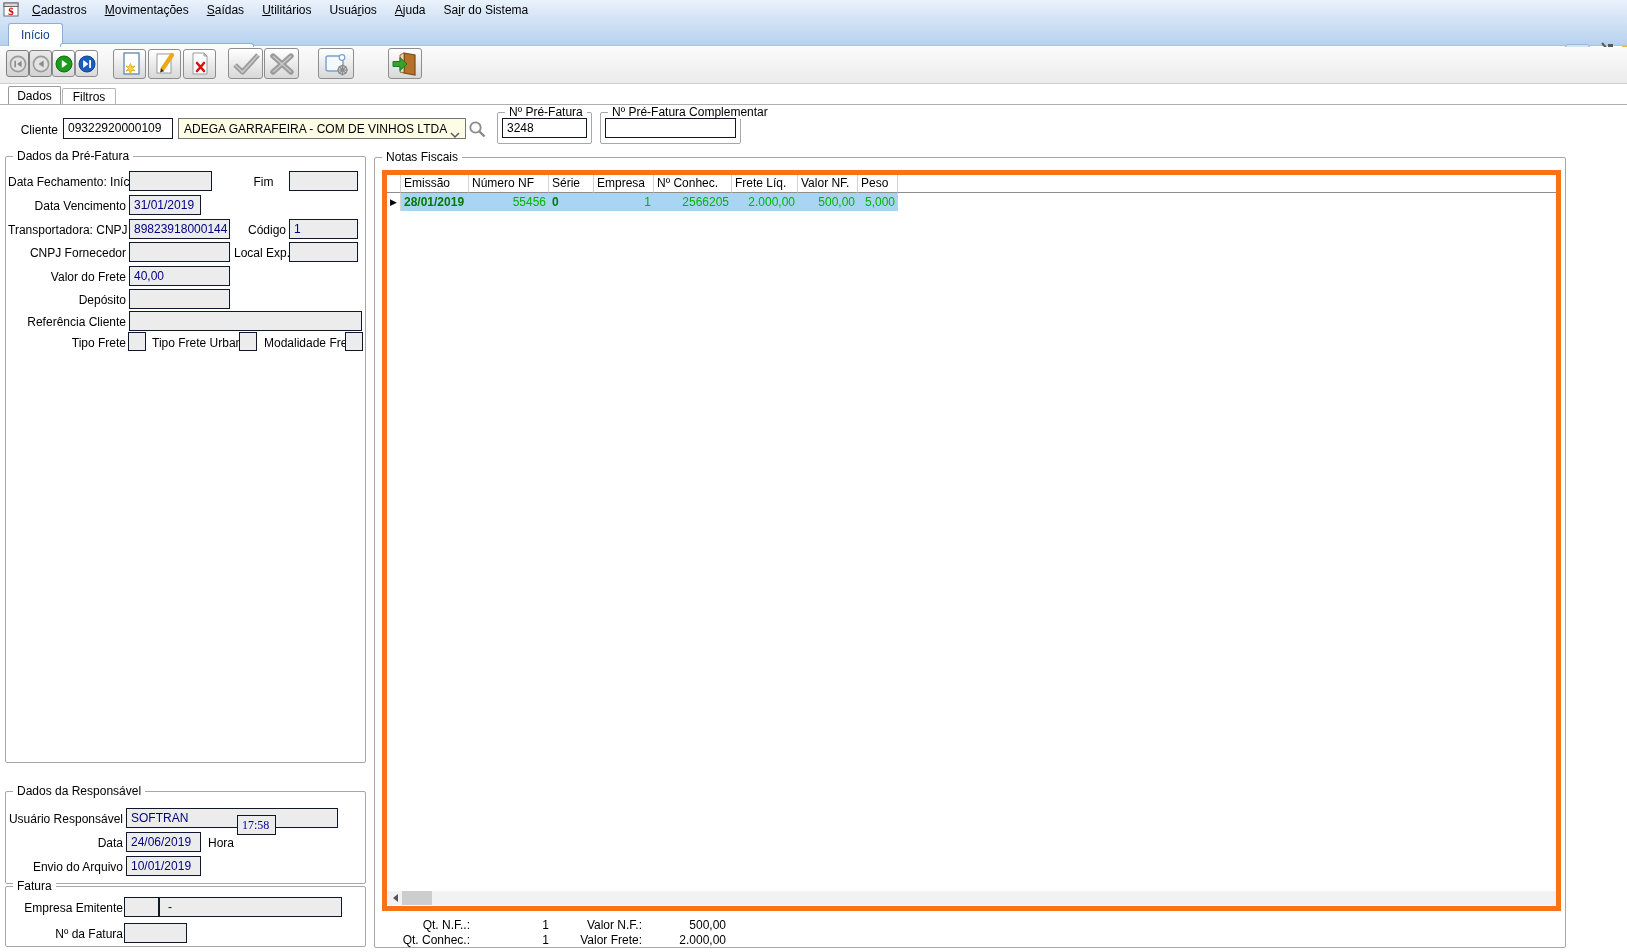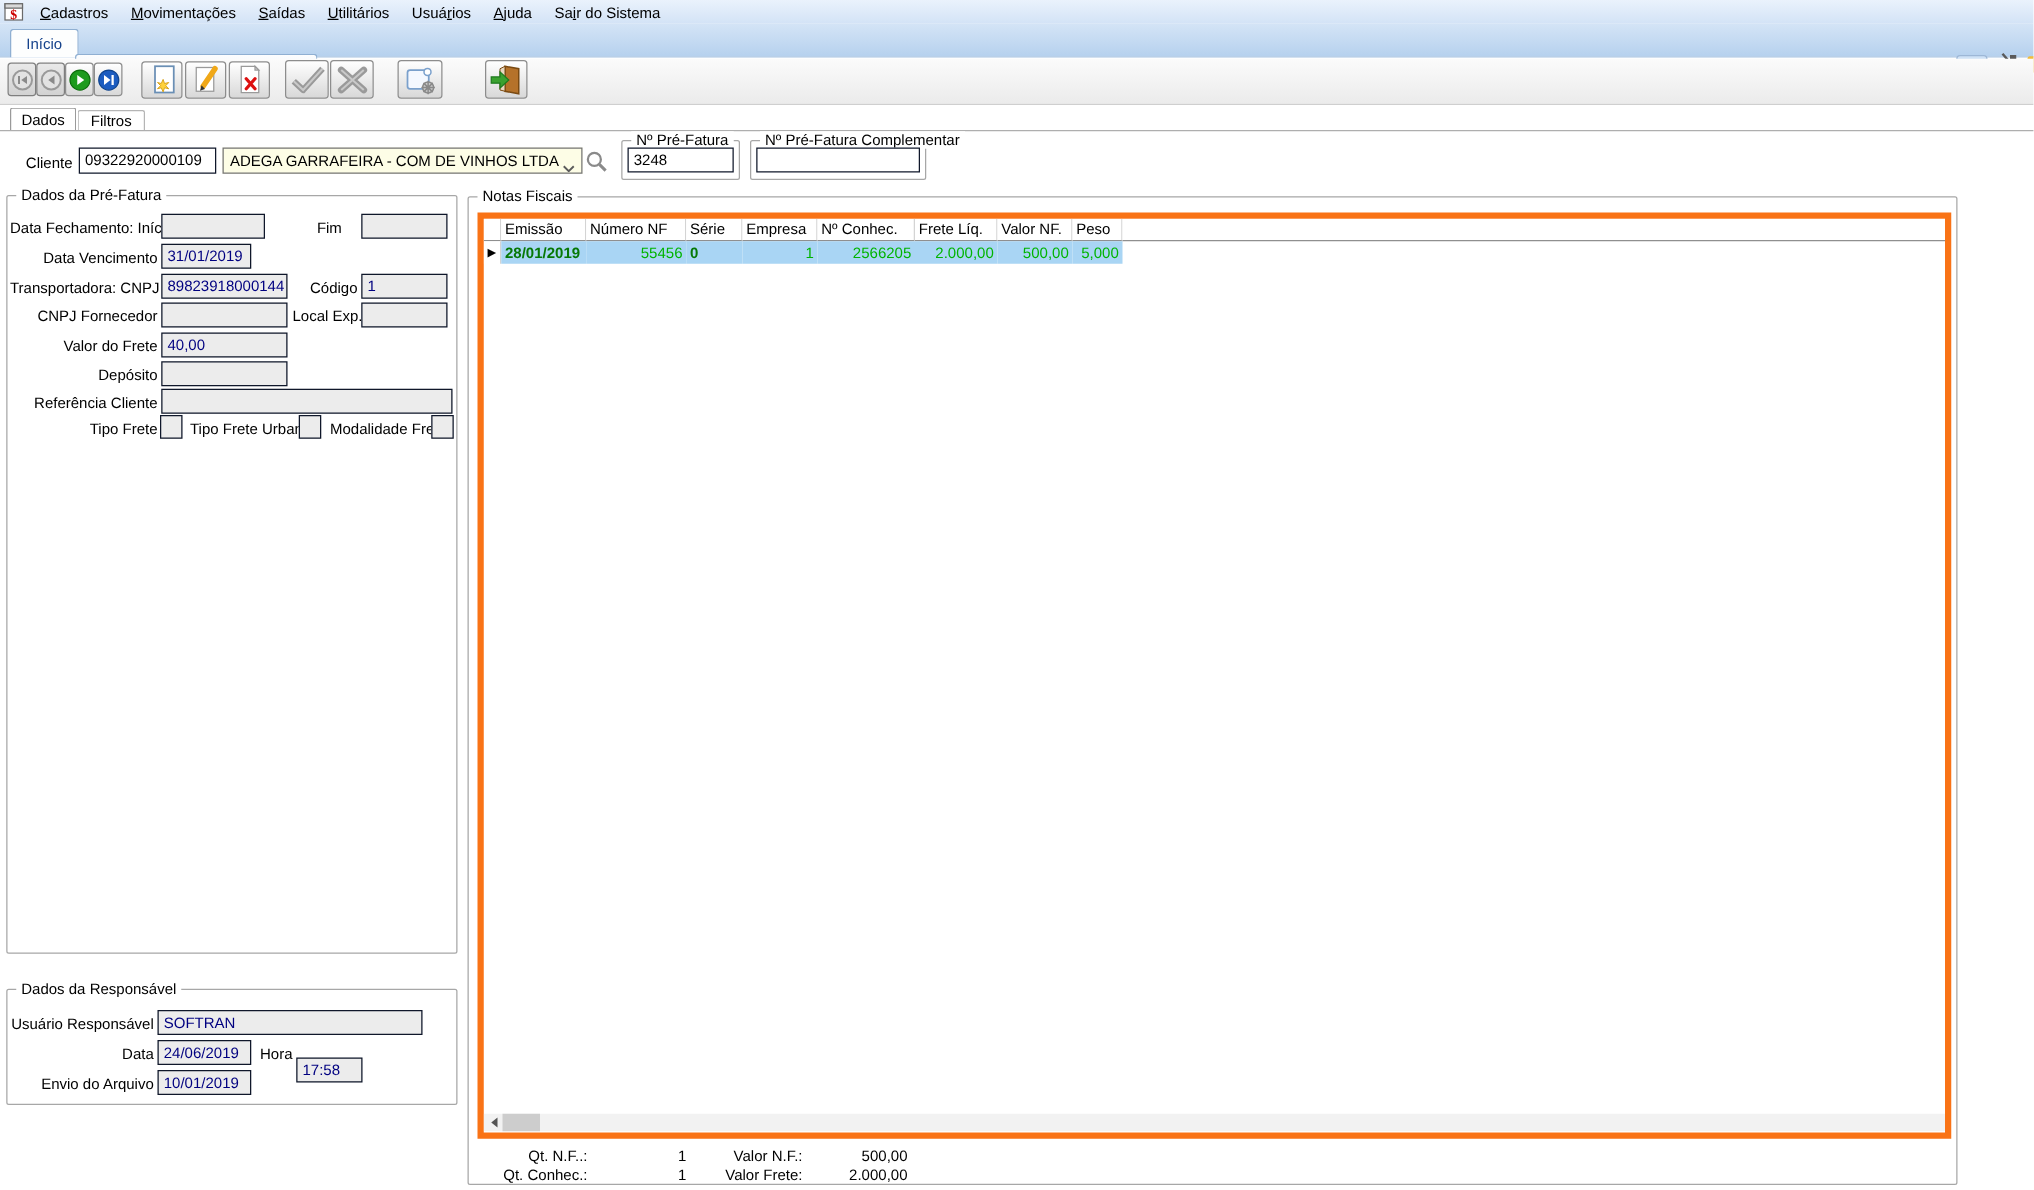--- a/index.html
+++ b/index.html
@@ -322,19 +322,27 @@
     <div class="sum r" style="left:280px;top:775px;width:71px;">2.000,00</div>
   </div>
 
   <div class="gbox" style="left:5px;top:791px;width:361px;height:93px;">
     <span class="gtitle">Dados da Responsável</span>
     <div class="lbl" style="left:2px;top:20px;width:115px;">Usuário Responsável</div>
     <div class="fld" style="left:120px;top:16px;width:212px;">SOFTRAN</div>
     <div class="lbl" style="left:2px;top:44px;width:115px;">Data</div>
     <div class="fld" style="left:120px;top:40px;width:75px;">24/06/2019</div>
     <div class="lbl" style="left:198px;top:44px;width:30px;">Hora</div>
-    <div class="fld" style="left:231px;top:54px;width:53px;">17:58</div>
+    <div class="fld" style="left:231px;top:23px;width:39px;font-family:Liberation Serif, serif;">17:58</div>
     <div class="lbl" style="left:2px;top:68px;width:115px;">Envio do Arquivo</div>
     <div class="fld" style="left:120px;top:64px;width:75px;">10/01/2019</div>
   </div>
 
+  <div class="gbox" style="left:5px;top:886px;width:361px;height:61px;">
+    <span class="gtitle">Fatura</span>
+    <div class="lbl" style="left:2px;top:14px;width:115px;">Empresa Emitente</div>
+    <div class="fld" style="left:118px;top:10px;width:35px;"></div>
+    <div class="fld" style="left:153px;top:10px;width:183px;padding-left:8px;">-</div>
+    <div class="lbl" style="left:2px;top:40px;width:115px;">Nº da Fatura</div>
+    <div class="fld" style="left:118px;top:36px;width:63px;"></div>
+  </div>
 
 </div>
 
 </body></html>

